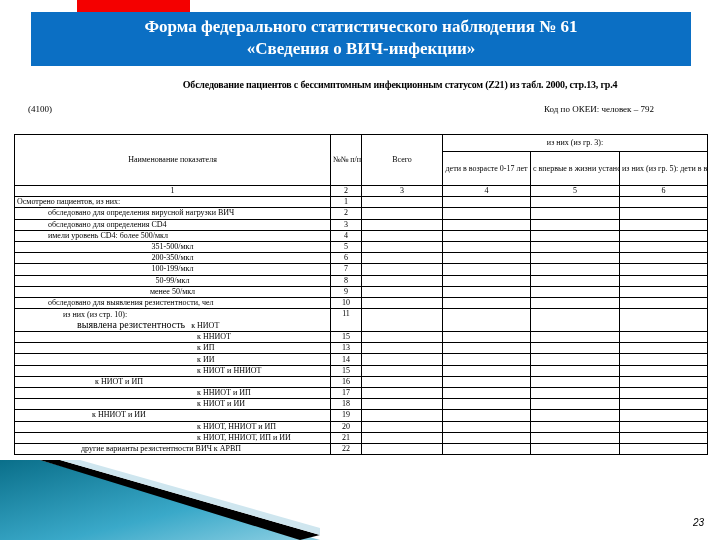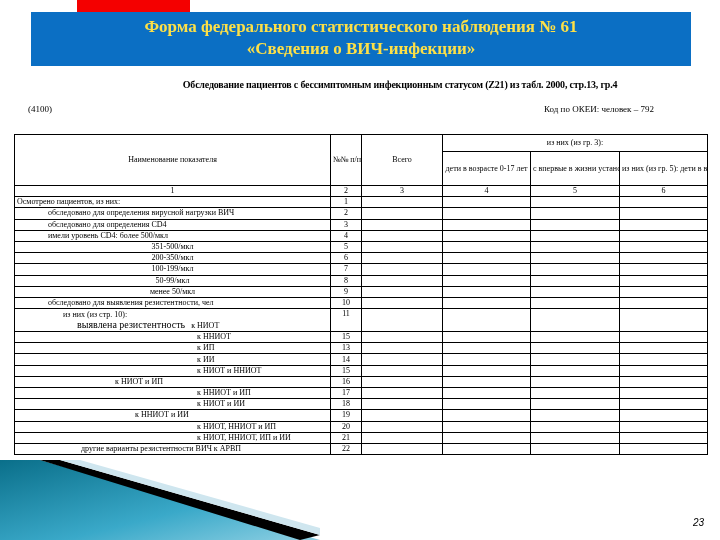--- a/index.html
+++ b/index.html
@@ -1,18 +1,18 @@
 <!DOCTYPE html>
 <html><head>
 <meta charset="utf-8">
 <style>
   html, body { margin:0; padding:0; }
   body { width:720px; height:540px; position:relative; overflow:hidden; background:#ffffff; font-family:"Liberation Serif", serif; color:#000; }
   .red-bar { position:absolute; left:77px; top:0; width:113px; height:12px; background:#f40000; }
-  .banner { position:absolute; left:31px; top:12px; width:660px; height:54px; background:#0b6fc4; color:#fde047; text-align:center; font-weight:bold; font-size:17px; line-height:22px; padding-top:4px; box-sizing:border-box; }
+  .banner { position:absolute; left:31px; top:12px; width:660px; height:54px; background:#0b6fc4; color:#ffffff; text-align:center; font-weight:bold; font-size:17px; line-height:22px; padding-top:4px; box-sizing:border-box; }
   .subtitle { position:absolute; left:0; width:720px; top:79px; text-align:center; font-size:10px; font-weight:bold; letter-spacing:-0.2px;margin-left:40px; }
   .code-left { position:absolute; left:28px; top:104px; font-size:9px; }
   .code-right { position:absolute; right:66px; top:104px; font-size:9px; }
   table.form { position:absolute; left:14px; top:134px; border-collapse:collapse; font-size:8px; table-layout:fixed; width:693px; }
   table.form td { border:1px solid #000; padding:0 2px; height:10.2px; line-height:10px; vertical-align:middle; white-space:nowrap; overflow:hidden; }
   .c-num { width:27px; text-align:center; }
   .hdr td { text-align:center; white-space:normal; }
   .ind1 { padding-left:33px !important; }
   .ind0 { padding-left:2px !important; }
   .center { text-align:center; }
@@ -179,21 +179,21 @@
       </tr>
   <tr>
         <td style="padding-left:182px">к НИОТ и ННИОТ</td>
         <td class="c-num">15</td>
         <td></td>
         <td></td>
         <td></td>
         <td></td>
       </tr>
   <tr>
-        <td style="padding-left:100px">к НИОТ и ИП</td>
+        <td style="padding-left:80px">к НИОТ и ИП</td>
         <td class="c-num">16</td>
         <td></td>
         <td></td>
         <td></td>
         <td></td>
       </tr>
   <tr>
         <td style="padding-left:182px">к ННИОТ и ИП</td>
         <td class="c-num">17</td>
         <td></td>
@@ -203,21 +203,21 @@
       </tr>
   <tr>
         <td style="padding-left:182px">к НИОТ и ИИ</td>
         <td class="c-num">18</td>
         <td></td>
         <td></td>
         <td></td>
         <td></td>
       </tr>
   <tr>
-        <td style="padding-left:120px">к ННИОТ и ИИ</td>
+        <td style="padding-left:77px">к ННИОТ и ИИ</td>
         <td class="c-num">19</td>
         <td></td>
         <td></td>
         <td></td>
         <td></td>
       </tr>
   <tr>
         <td style="padding-left:182px">к НИОТ, ННИОТ и ИП</td>
         <td class="c-num">20</td>
         <td></td>

